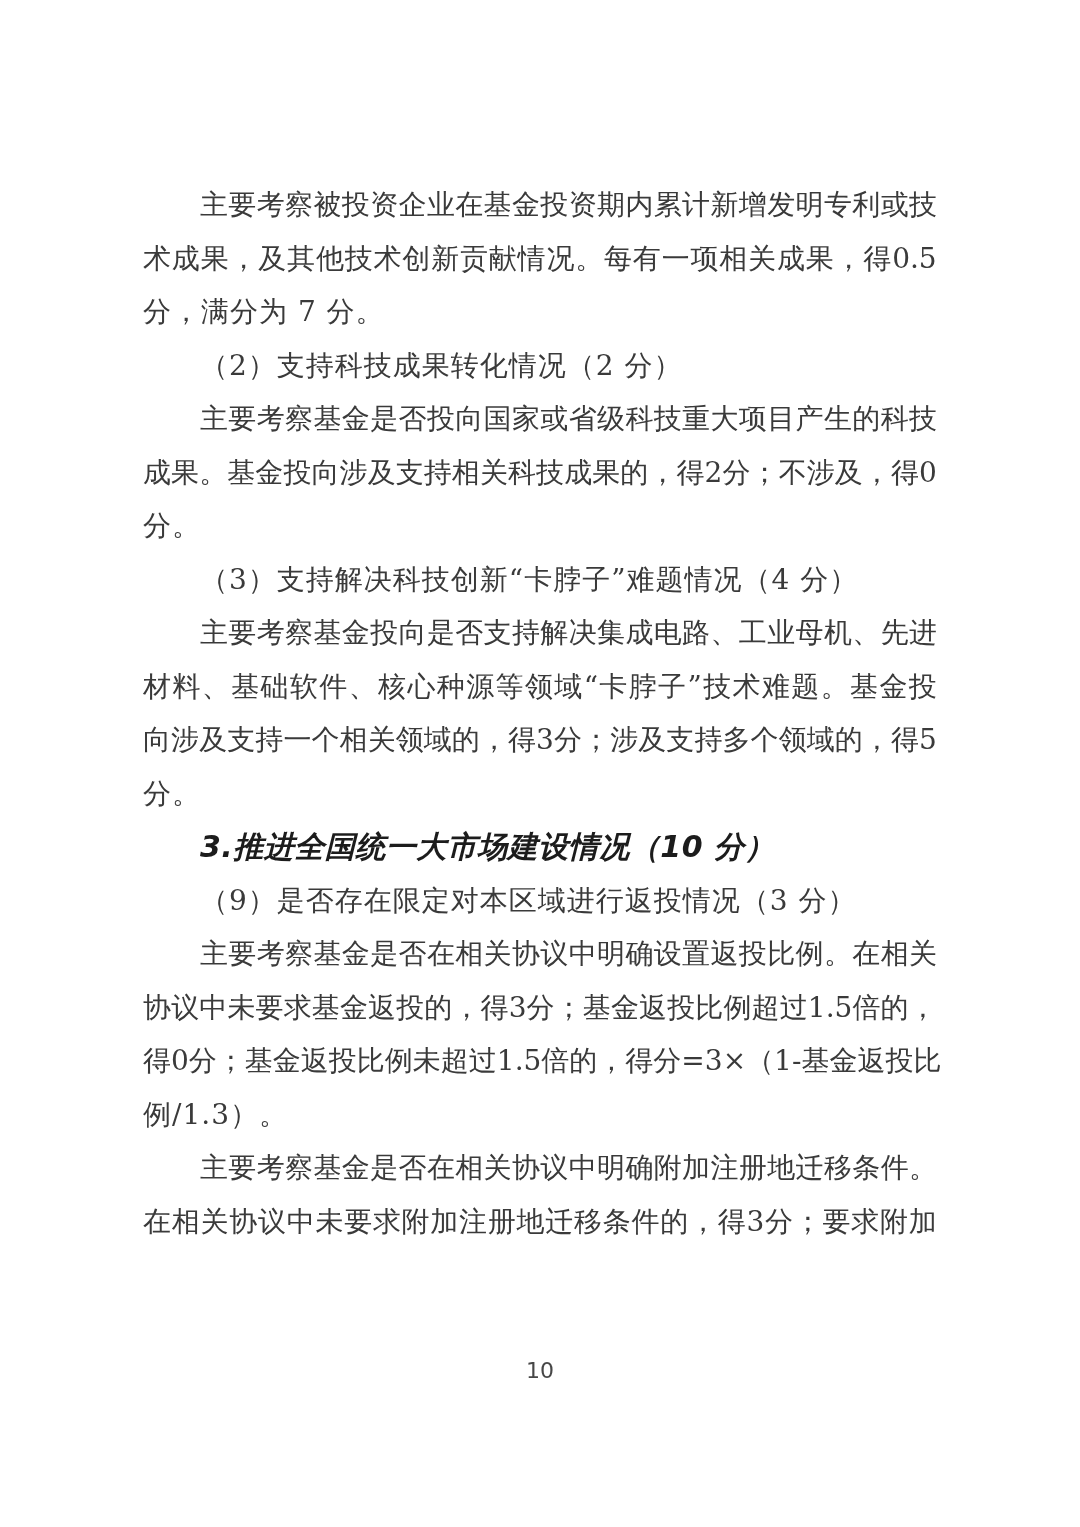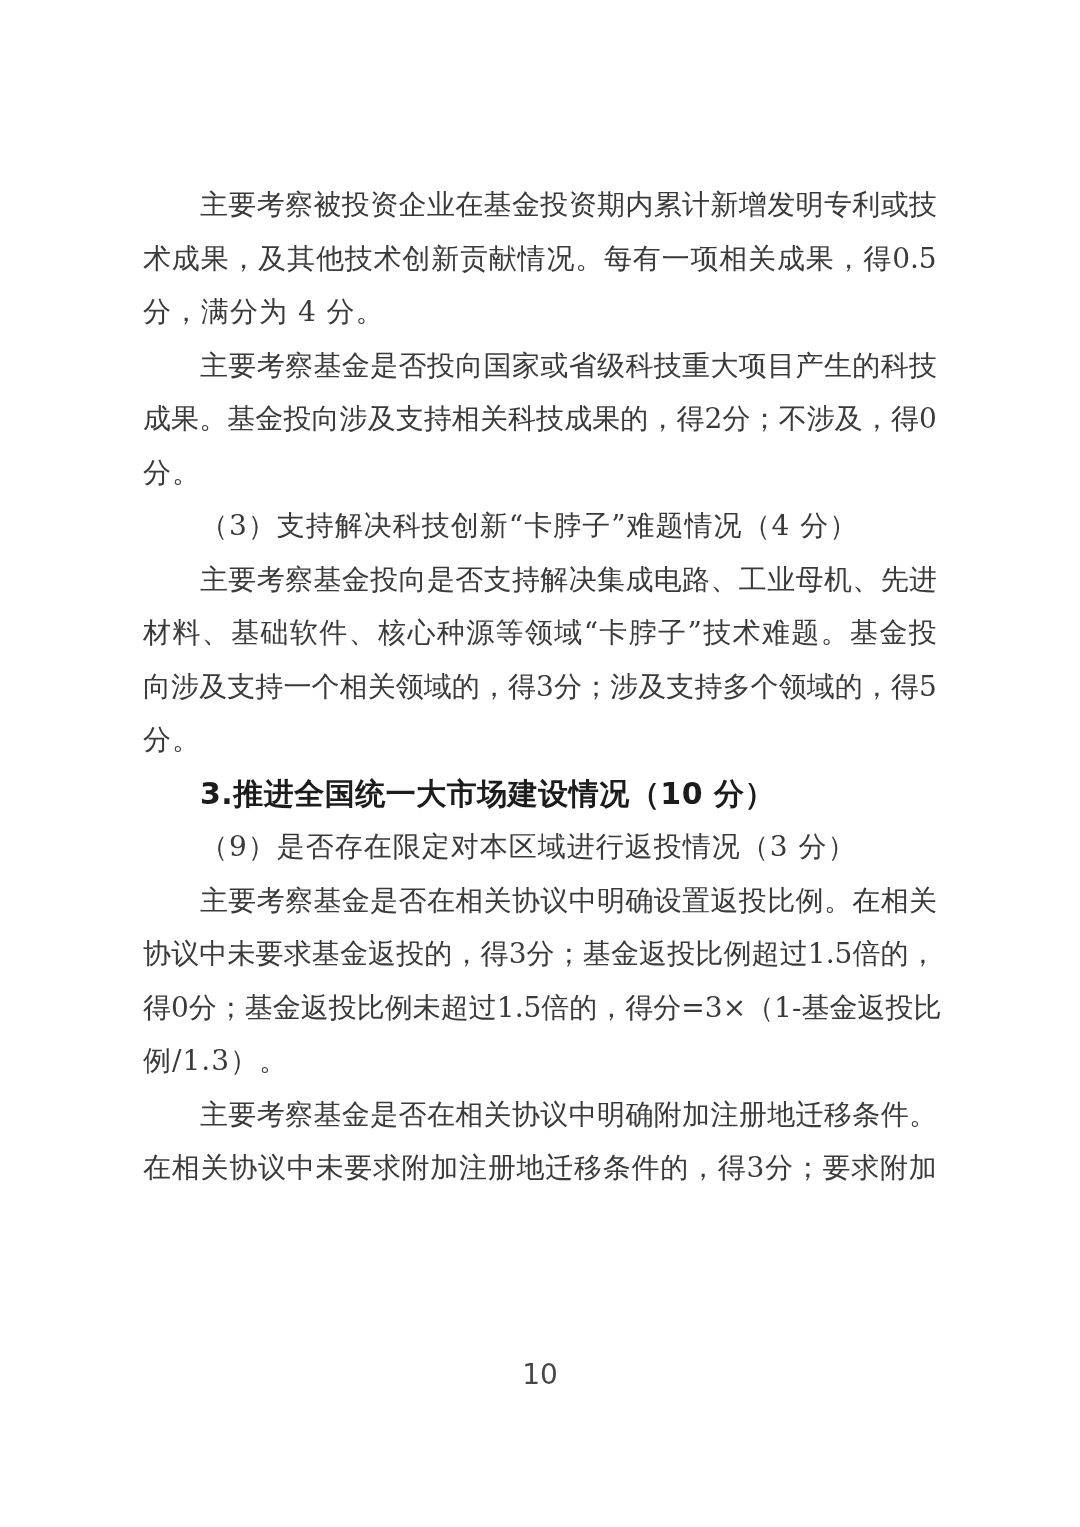--- a/index.html
+++ b/index.html
@@ -32,29 +32,30 @@
     justify-content: space-between;
     align-items: baseline;
     letter-spacing: 0;
   }
   .heading {
     font-family: "DejaVu Sans", "Liberation Sans", sans-serif;
     font-weight: 700;
     font-size: 30px;
     color: #1c1c1c;
     letter-spacing: 0.5px;
+    font-style: italic;
   }
   .page-number {
     position: absolute;
     left: 0;
     top: 1358px;
     width: 100%;
     text-align: center;
     font-family: "DejaVu Sans", "Liberation Sans", sans-serif;
-    font-size: 28px;
+    font-size: 22px;
     color: #474747;
   }
 </style>
 </head>
 <body>
 
 <div class="page">
   <div class="content">
     <div class="line fill indent">
         <span>主</span>
@@ -106,21 +107,22 @@
         <span>一</span>
         <span>项</span>
         <span>相</span>
         <span>关</span>
         <span>成</span>
         <span>果</span>
         <span>，</span>
         <span>得</span>
         <span>0.5</span>
       </div>
-    <div class="line">分，满分为 4 分。</div>
+    <div class="line">分，满分为 7 分。</div>
+    <div class="line indent">（2）支持科技成果转化情况（2 分）</div>
     <div class="line fill indent">
         <span>主</span>
         <span>要</span>
         <span>考</span>
         <span>察</span>
         <span>基</span>
         <span>金</span>
         <span>是</span>
         <span>否</span>
         <span>投</span>

